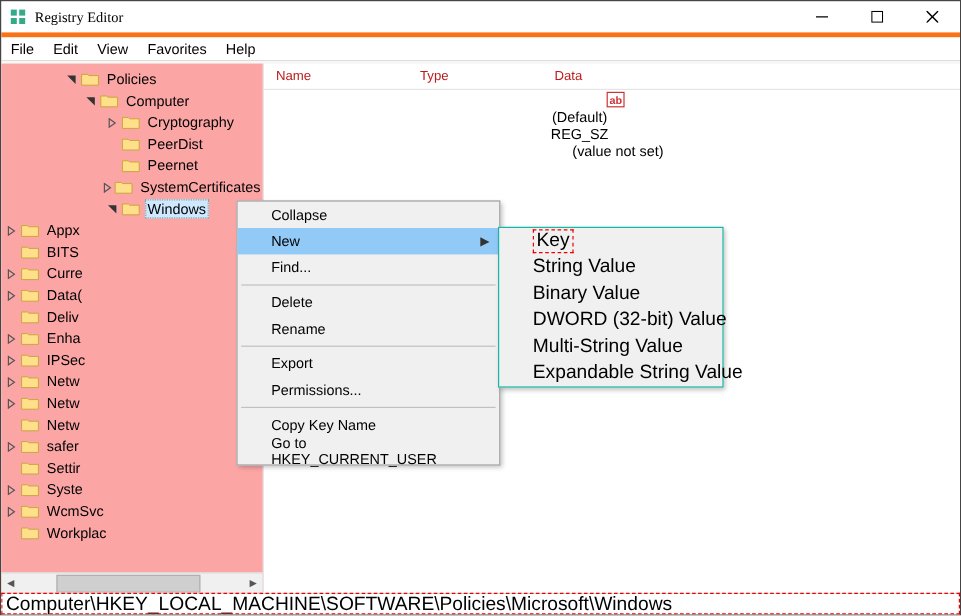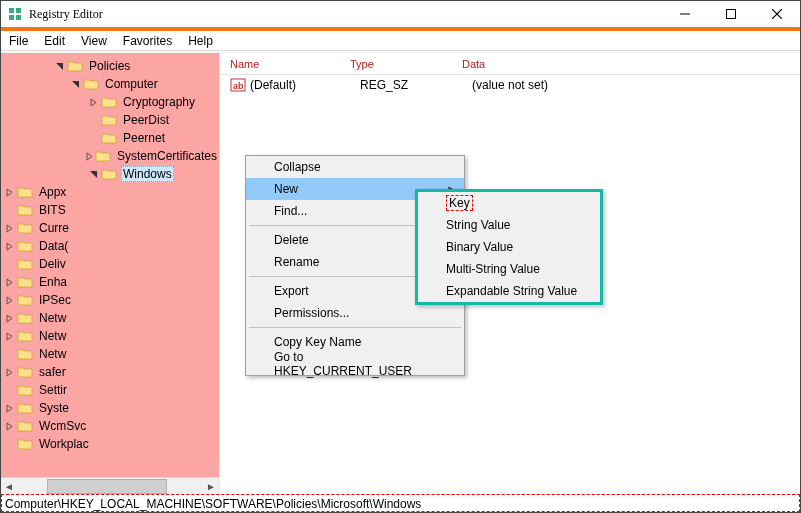--- a/index.html
+++ b/index.html
@@ -14,47 +14,47 @@
   .menubar { height:20px; display:flex; align-items:center; padding:0 0; gap:0; border-bottom:1px solid #dcdcdc; }
   .menubar .menu-item { padding:0 8px; line-height:20px; }
   .workarea { position:absolute; top:51px; bottom:18px; left:0; right:0; border-top:1px solid #f0f0f0; }
   .splitter { position:absolute; left:218px; top:0; bottom:0; width:1px; background:#e5e5e5; }
   .tree-pane { position:absolute; left:0; top:0; bottom:0; width:218px; overflow:hidden; background:#fca5a5; }
   .list-pane { position:absolute; left:219px; right:0; top:0; bottom:0; background:#fff; }
   .list-header { display:flex; align-items:center; height:22px; border-bottom:1px solid #e5e5e5; padding-left:10px; font-size:11px; color:#b91c1c; }
   .col-name { width:120px; }
   .col-type { width:112px; }
   .col-data { flex:1; }
-  .list-row { display:flex; align-items:center; height:20px; padding-left:10px; }
+  .list-row { display:flex; align-items:center; height:20px; padding-left:10px;flex-direction:column; }
   .row-icon { width:16px; height:16px; margin-right:4px; display:flex; align-items:center; justify-content:center; }
   .row-name { width:110px; }
   .row-type { width:112px; }
   .row-data { flex:1; }
   .tree { padding-top:4px; }
   .node { display:flex; align-items:center; height:18px; }
   .expando { width:16px; height:16px; display:flex; align-items:center; justify-content:center; color:#555; font-size:10px; }
   .expando.empty { visibility:hidden; }
   .folder-icon { width:16px; height:16px; margin-right:4px; }
   .node-label { padding:0 2px; }
   .node-label.selected { background:#cde8ff; border:1px dotted #7aa; padding:0 1px; }
   .indent-0 { padding-left:50px; }
   .indent-1 { padding-left:66px; }
   .indent-2 { padding-left:84px; }
   .indent-3 { }
-  .statusbar { position:absolute; left:0; right:0; bottom:0; height:18px; display:flex; align-items:center; padding-left:4px; font-size:12px; background:#fff; border-top:1px solid #dcdcdc; }
+  .statusbar { position:absolute; left:0; right:0; bottom:0; height:18px; display:flex; align-items:center; padding-left:4px; font-size:16px; background:#fff; border-top:1px solid #dcdcdc; }
   .statusbar.highlight { outline:1.5px dashed #e00; outline-offset:-1px; }
   .hscroll { position:absolute; left:0; bottom:0; height:17px; width:218px; background:#f0f0f0; border-top:1px solid #dcdcdc; display:flex; align-items:center; }
   .hscroll .thumb { height:15px; background:#cfcfcf; margin-left:30px; width:120px; border:1px solid #b0b0b0; }
   .hscroll .arrow { width:16px; height:15px; display:flex; align-items:center; justify-content:center; color:#555; font-size:10px; }
   .context-menu { position:absolute; background:#f0f0f0; border:1px solid #a0a0a0; box-shadow:2px 2px 4px rgba(0,0,0,0.25); font-size:12px; }
   .context-menu .cm-item { height:22px; display:flex; align-items:center; padding:0 40px 0 28px; position:relative; }
   .context-menu .cm-item.hover { background:#91c9f7; }
   .context-menu .cm-sep { height:1px; margin:3px 3px; background:#c0c0c0; }
   .context-menu .cm-arrow { position:absolute; right:8px; font-size:10px; color:#333; }
-  .submenu { position:absolute; background:#f0f0f0; border:3px solid #14b8a6; box-shadow:2px 2px 4px rgba(0,0,0,0.25); font-size:12px; }
+  .submenu { position:absolute; background:#f0f0f0; border:1px solid #14b8a6; box-shadow:2px 2px 4px rgba(0,0,0,0.25); font-size:16px; }
   .submenu .cm-item { height:22px; display:flex; align-items:center; padding:0 26px 0 28px; white-space:nowrap;}
   .key-highlight { border:1.5px dashed #e00; padding:0 2px; display:inline-block; }
   .folder-svg { display:block; }
 </style>
 </head>
 <body>
 
 <div class="window">
 
   <div class="titlebar">
@@ -379,21 +379,21 @@
               <rect x="1" y="2" width="14" height="12" fill="#fff" stroke="#c33" stroke-width="1"></rect>
               <text x="3" y="12" font-size="9" fill="#c33" font-weight="bold">ab</text>
             </svg>
         </span>
         <span class="row-name">(Default)</span>
         <span class="row-type">REG_SZ</span>
         <span class="row-data">(value not set)</span>
       </div>
     </div>
 
-    <div class="context-menu" id="ctx" style="left:196px; top:102px; width:220px;margin-left:48px;">
+    <div class="context-menu" id="ctx" style="left:196px; top:114px; width:220px;">
         <div class="cm-item">
           <span>Collapse</span>
         </div>
         <div class="cm-item hover">
           <span>New</span>
           <span class="cm-arrow">▶</span>
         </div>
         <div class="cm-item">
           <span>Find...</span>
         </div>
@@ -425,20 +425,23 @@
           <span class="key-highlight">Key</span>
         </div>
         <div class="cm-sep"></div>
         <div class="cm-item">
           <span>String Value</span>
         </div>
         <div class="cm-item">
           <span>Binary Value</span>
         </div>
         <div class="cm-item">
+          <span>DWORD (32-bit) Value</span>
+        </div>
+        <div class="cm-item">
           <span>Multi-String Value</span>
         </div>
         <div class="cm-item">
           <span>Expandable String Value</span>
         </div>
       </div>
 
   </div>
 
   <div class="statusbar highlight">

